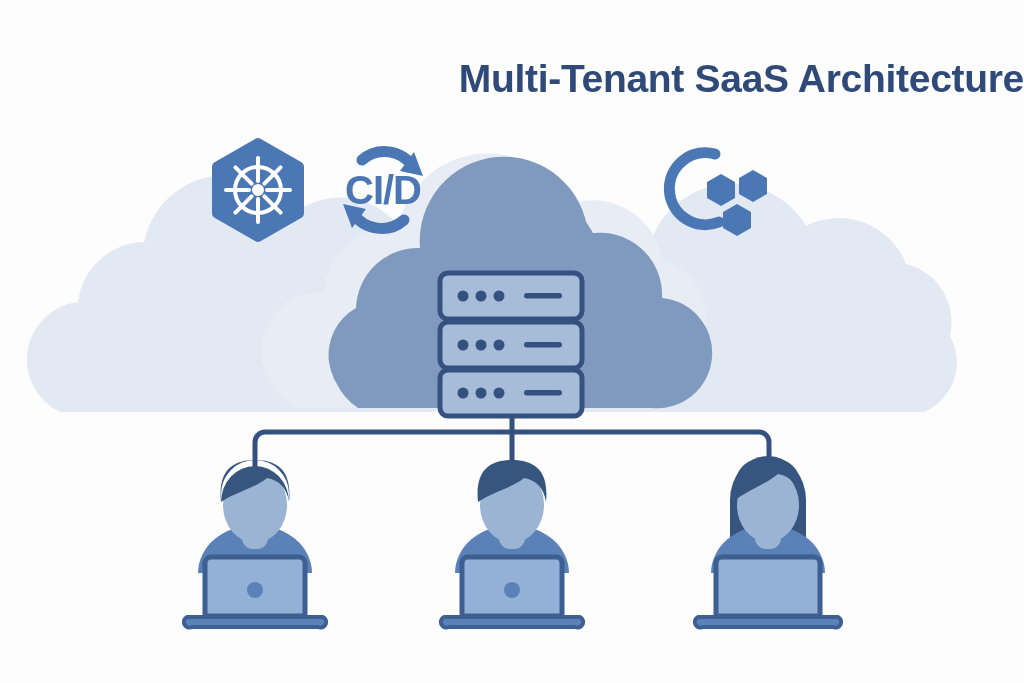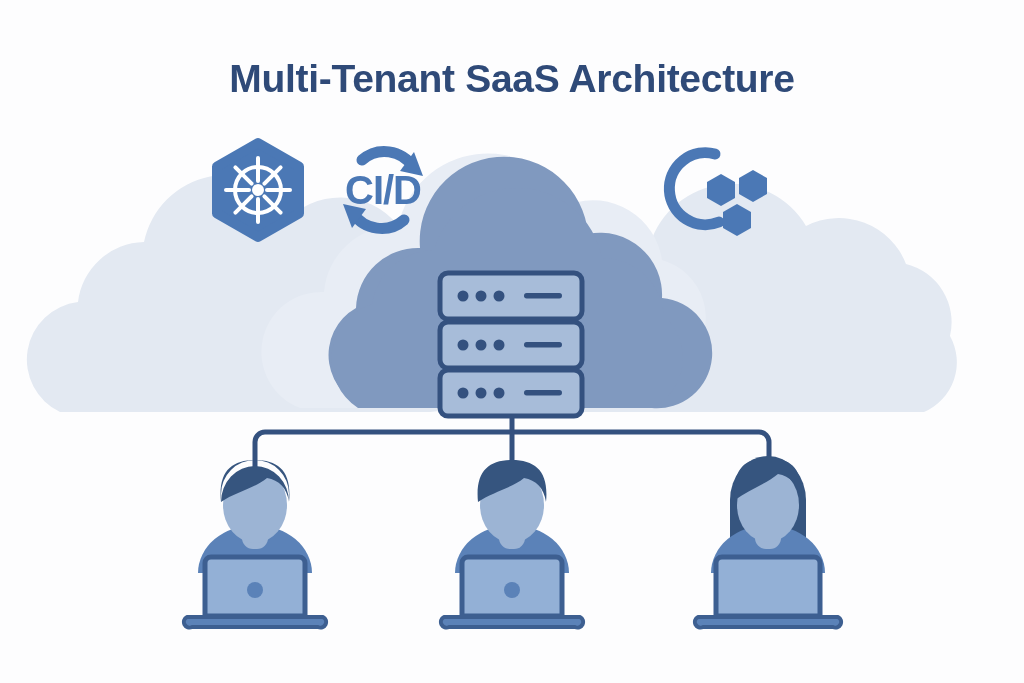--- a/index.html
+++ b/index.html
@@ -22,21 +22,21 @@
     left: 0;
     top: 0;
     width: 1024px;
     height: 683px;
   }
   .diagram-title {
     position: absolute;
     left: 0;
     top: 57px;
     width: 1024px;
-    text-align: center;
+    text-align: right;
     font-family: "Liberation Sans", sans-serif;
     font-weight: bold;
     font-size: 39px;
     letter-spacing: -0.3px;
     color: #2f4a78;
     white-space: nowrap;
   }
   .cicd-label {
     font-family: "Liberation Sans", sans-serif;
     font-weight: bold;

